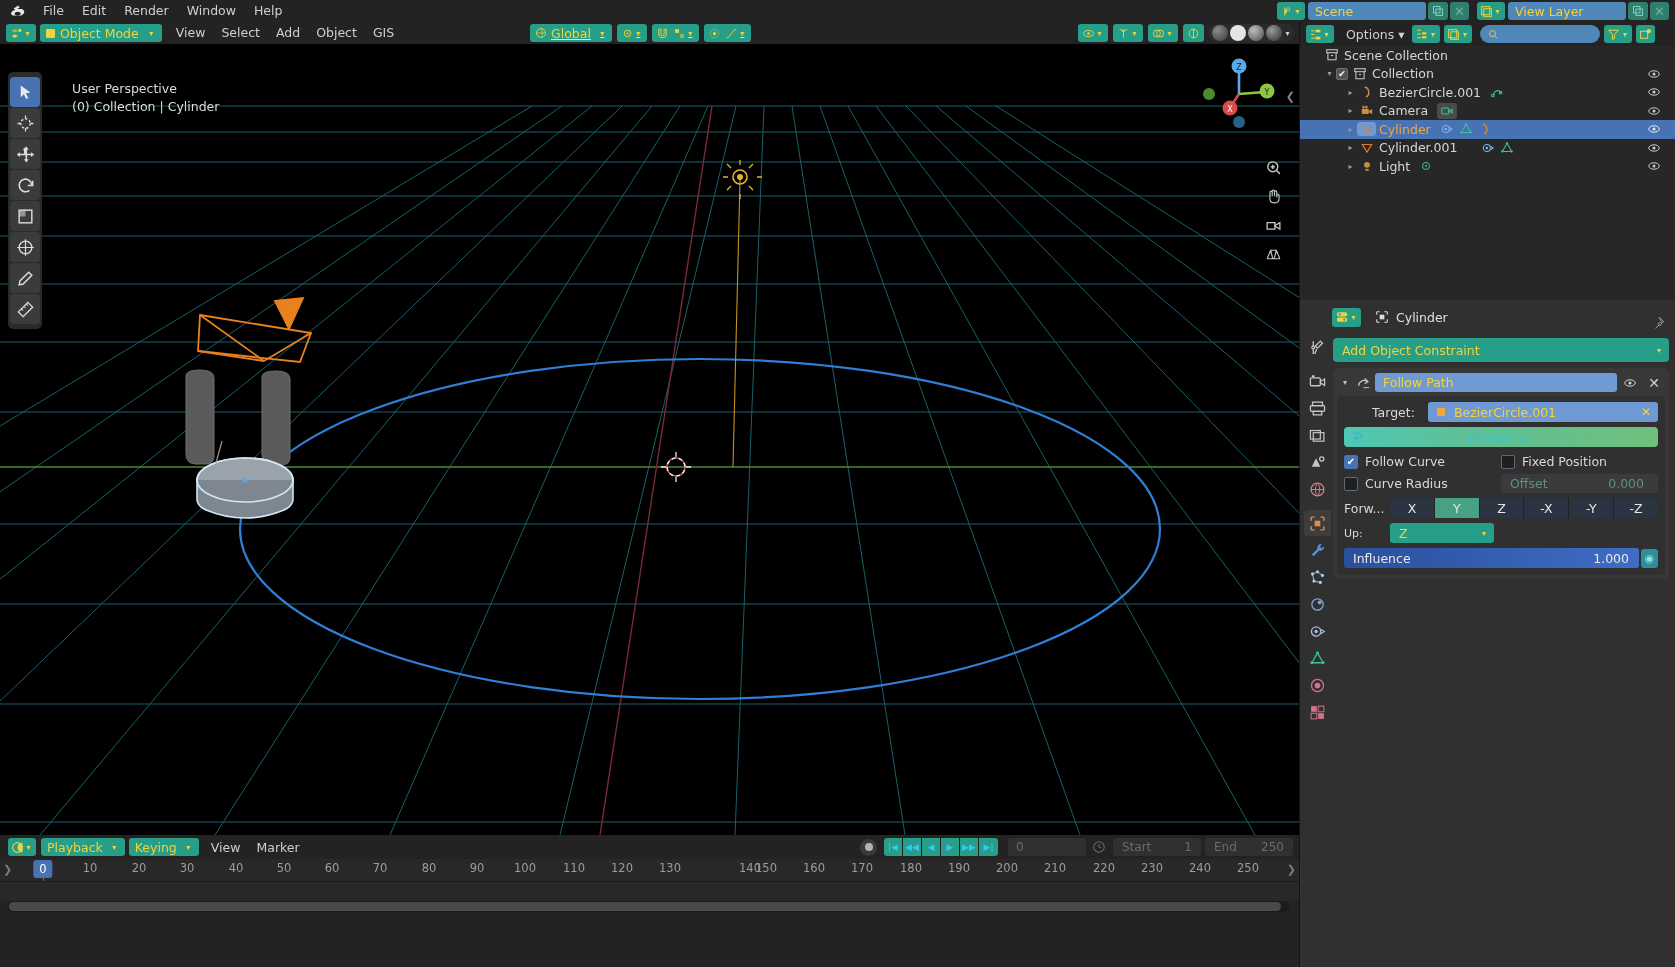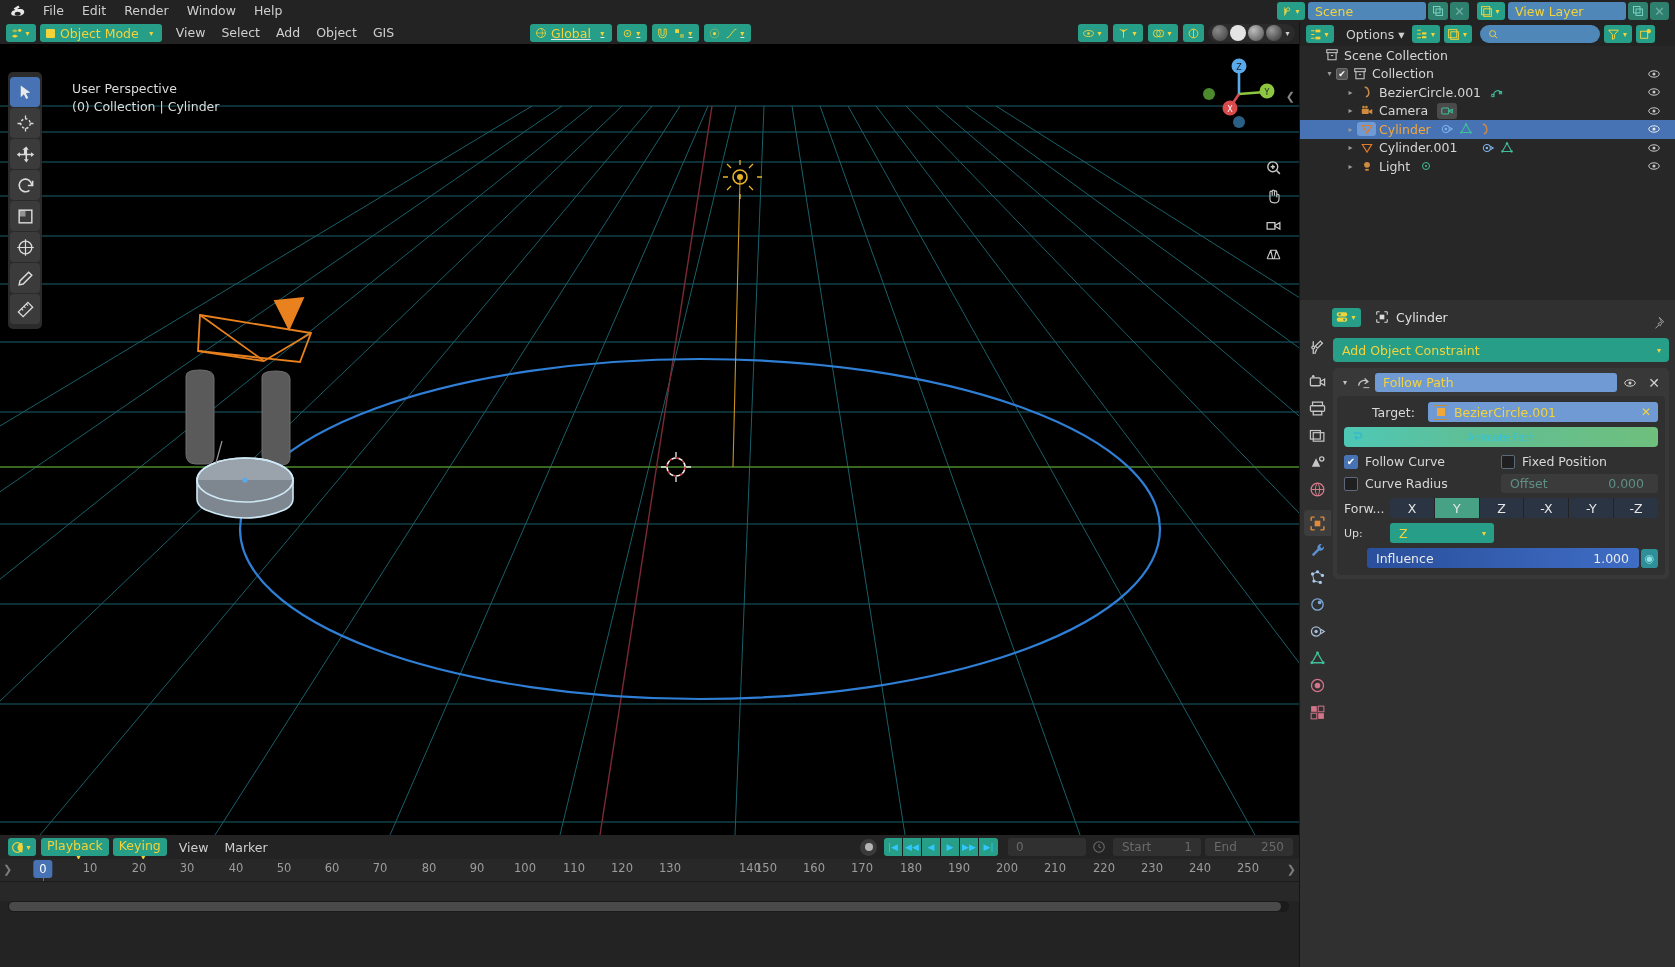--- a/index.html
+++ b/index.html
@@ -79,21 +79,21 @@
   .collapse-arrow { position:absolute; right:4px; top:46px; color:#888; font-size:11px; }
 
   
   .tl { position:absolute; left:0; top:835px; width:1299px; height:132px; background:#232323; }
   .tl-header { position:absolute; left:0; top:0; width:1299px; height:24px;
                display:flex; align-items:center; padding-left:8px; }
   .tl-ico { height:18px; background:#279e87; border-radius:3px; display:flex; align-items:center;
             padding:0 3px; margin-right:5px; }
   .tl-ico svg { width:13px; height:13px; }
   .tl-sel { height:18px; background:#279e87; border-radius:3px; color:#f2d33c; font-size:12.5px;
-            display:flex; align-items:center; padding:0 6px; margin-right:4px;flex-direction:column; }
+            display:flex; align-items:center; padding:0 6px; margin-right:4px; }
   .tl-menu { padding:0 8px; color:#cfcfcf; font-size:12.5px; }
   .tl-right { position:absolute; right:6px; top:3px; display:flex; align-items:center; }
   .rec-dot { width:17px; height:17px; border-radius:50%; background:#3a3a3a;
              display:flex; align-items:center; justify-content:center; margin-right:7px; }
   .rec-dot i { width:8px; height:8px; border-radius:50%; background:#b4b4b4; display:block; }
   .pb-btn { width:19px; height:18px; background:#279e87; display:flex; align-items:center;
             justify-content:center; color:#33c6ff; font-size:9px; border-right:1px solid #1e1e1e; }
   .pb-btn:first-of-type { border-radius:3px 0 0 3px; }
   .pb-btn:last-of-type { border-radius:0 3px 3px 0; border-right:none; }
   .fr-field { height:18px; background:#303030; border-radius:3px; display:flex; align-items:center;
@@ -200,21 +200,21 @@
            display:flex; align-items:center; justify-content:center; border-right:1px solid #232323; }
   .seg b:first-child { border-radius:3px 0 0 3px; }
   .seg b:last-child { border-radius:0 3px 3px 0; border-right:none; }
   .seg b.on { background:#47a184; }
   .up-lbl { width:46px; color:#d8d8d8; font-size:11px; }
   .up-sel { width:104px; height:20px; background:#279e87; border-radius:3px; color:#f2d33c;
             font-size:12.5px; display:flex; align-items:center; padding:0 9px; position:relative; }
   .up-sel .c2 { position:absolute; right:8px; font-size:8px; }
   .infl-row { display:flex; align-items:center; margin-top:1px; }
   .infl { flex:1; height:20px; border-radius:3px; position:relative;
-          background:linear-gradient(to right,#2a4f9c,#3f6dc4); display:flex; align-items:center;margin-left:23px; }
+          background:linear-gradient(to right,#2a4f9c,#3f6dc4); display:flex; align-items:center; }
   .infl .il { position:absolute; left:9px; color:#eaeaea; font-size:12.5px; }
   .infl .iv { position:absolute; right:10px; color:#eaeaea; font-size:12.5px; }
   .infl-anim { width:17px; height:19px; margin-left:2px; border-radius:3px; background:#2f8f98;
                display:flex; align-items:center; justify-content:center; color:#8fe3e8; font-size:11px; }
 
   .vsplit { position:absolute; left:1299px; top:22px; width:1px; height:945px; background:#151515; }
 </style>
 </head>
 <body>
 

